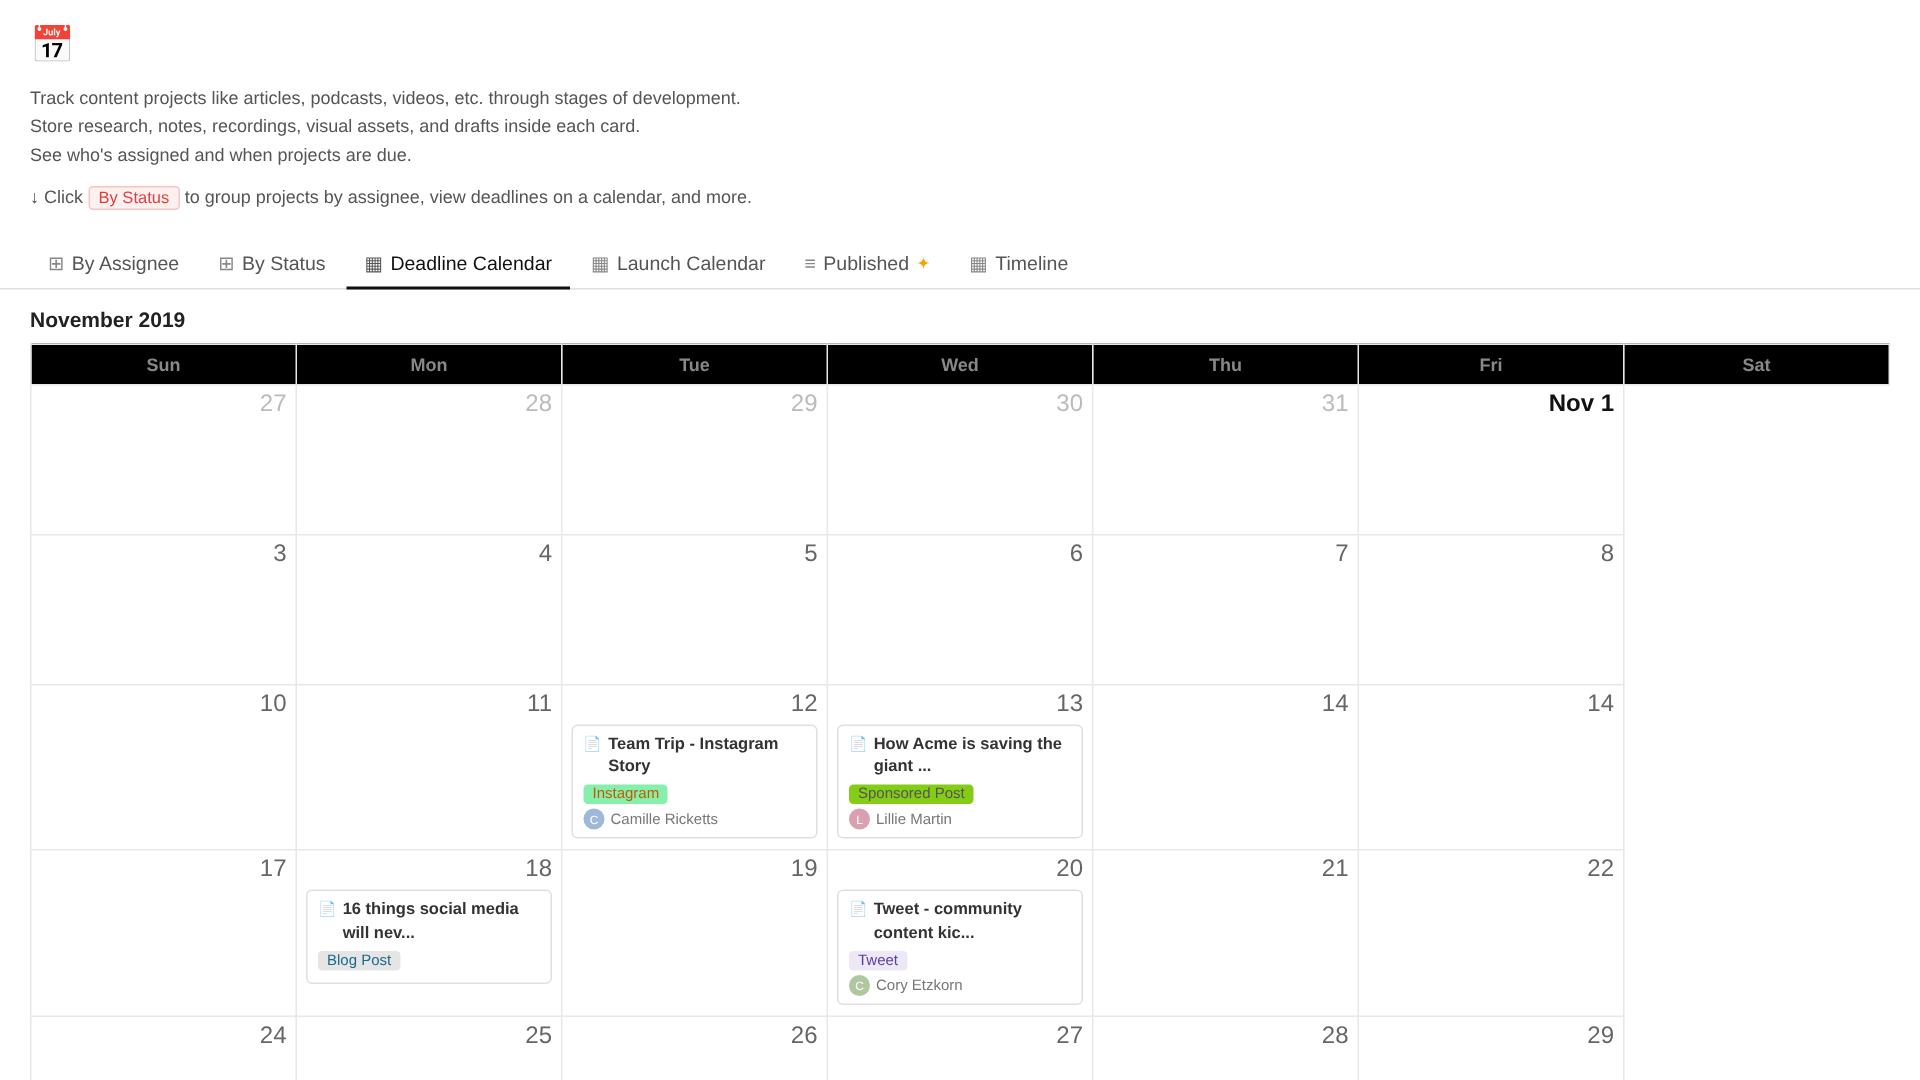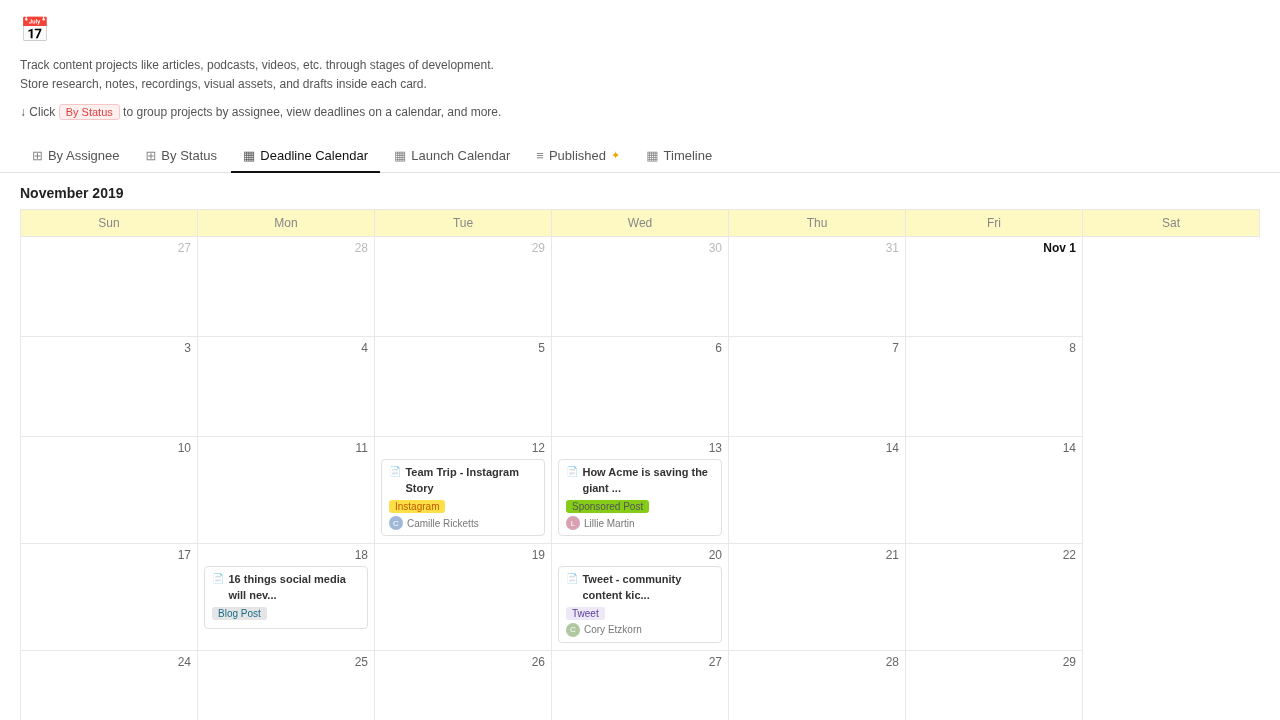--- a/index.html
+++ b/index.html
@@ -16,32 +16,32 @@
     .tabs { display: flex; align-items: center; border-bottom: 1px solid #e0e0e0; padding: 0 20px; gap: 2px; }
     .tab { display: flex; align-items: center; gap: 5px; padding: 8px 12px; font-size: 13px; color: #555; cursor: pointer; border-bottom: 2px solid transparent; margin-bottom: -1px; white-space: nowrap; }
     .tab.active { color: #111; border-bottom: 2px solid #111; font-weight: 500; }
     .tab-icon { font-size: 13px; opacity: 0.7; }
     .tab-star { color: #f0a500; font-size: 11px; }
 
     .calendar-header { padding: 12px 36px 8px 20px; }
     .month-title { font-size: 14px; font-weight: 600; color: #222; }
 
     .calendar { width: 100%; border-collapse: collapse; }
-    .calendar th { font-size: 12px; color: #888; font-weight: 400; text-align: center; padding: 6px 0; border: 1px solid #e8e8e8; background: #fef9c3; }
+    .calendar th { font-size: 12px; color: #888; font-weight: 700; text-align: center; padding: 6px 0; border: 1px solid #e8e8e8; background: #000000; }
     .calendar td { border: 1px solid #e8e8e8; vertical-align: top; padding: 4px 6px; width: calc(100%/7); height: 100px; position: relative; }
-    .day-num { font-size: 12px; color: #666; text-align: right; margin-bottom: 4px; }
+    .day-num { font-size: 16px; color: #666; text-align: right; margin-bottom: 4px; }
     .day-num.other-month { color: #bbb; }
     .day-num.bold { font-weight: 700; color: #111; }
 
     .card { background: #fff; border: 1px solid #e0e0e0; border-radius: 4px; padding: 5px 7px; margin-bottom: 3px; font-size: 11px; }
     .card-title { display: flex; align-items: flex-start; gap: 4px; color: #333; font-size: 11px; margin-bottom: 4px; }
     .card-doc-icon { color: #888; font-size: 10px; flex-shrink: 0; margin-top: 1px; }
     .card-title-text { line-height: 1.4; font-weight: bold; }
     .card-tag { display: inline-block; border-radius: 3px; padding: 1px 6px; font-size: 10px; margin-bottom: 3px; }
-    .tag-instagram { background: #fde047; color: #c05c00; }
+    .tag-instagram { background: #86efac; color: #c05c00; }
     .tag-sponsored { background: #84cc16; color: #555; }
     .tag-blog { background: #e5e5e5; color: #1a6b8a; }
     .tag-tweet { background: #ede8f5; color: #5a3d9e; }
     .card-assignee { display: flex; align-items: center; gap: 4px; color: #777; font-size: 10px; }
     .avatar { width: 14px; height: 14px; border-radius: 50%; background: #ccc; display: inline-flex; align-items: center; justify-content: center; font-size: 8px; color: #fff; flex-shrink: 0; }
     .avatar-camille { background: #a0b8d8; }
     .avatar-lillie { background: #d8a0b0; }
     .avatar-cory { background: #b0c8a0; }
 
     .calendar-wrap { padding: 0 20px 20px 20px; }
@@ -49,20 +49,21 @@
 </head>
 <body>
 
 <div class="header">
   <div class="title-row">
     <span class="app-icon">📅</span>
   </div>
   <div class="description">
     <div>Track content projects like articles, podcasts, videos, etc. through stages of development.</div>
     <div>Store research, notes, recordings, visual assets, and drafts inside each card.</div>
+    <div>See who's assigned and when projects are due.</div>
   </div>
   <div class="hint-row">
     <span>↓ Click</span>
     <span class="hint-badge">By Status</span>
     <span>to group projects by assignee, view deadlines on a calendar, and more.</span>
   </div>
 </div>
 
 <div class="tabs">
   <div class="tab">

